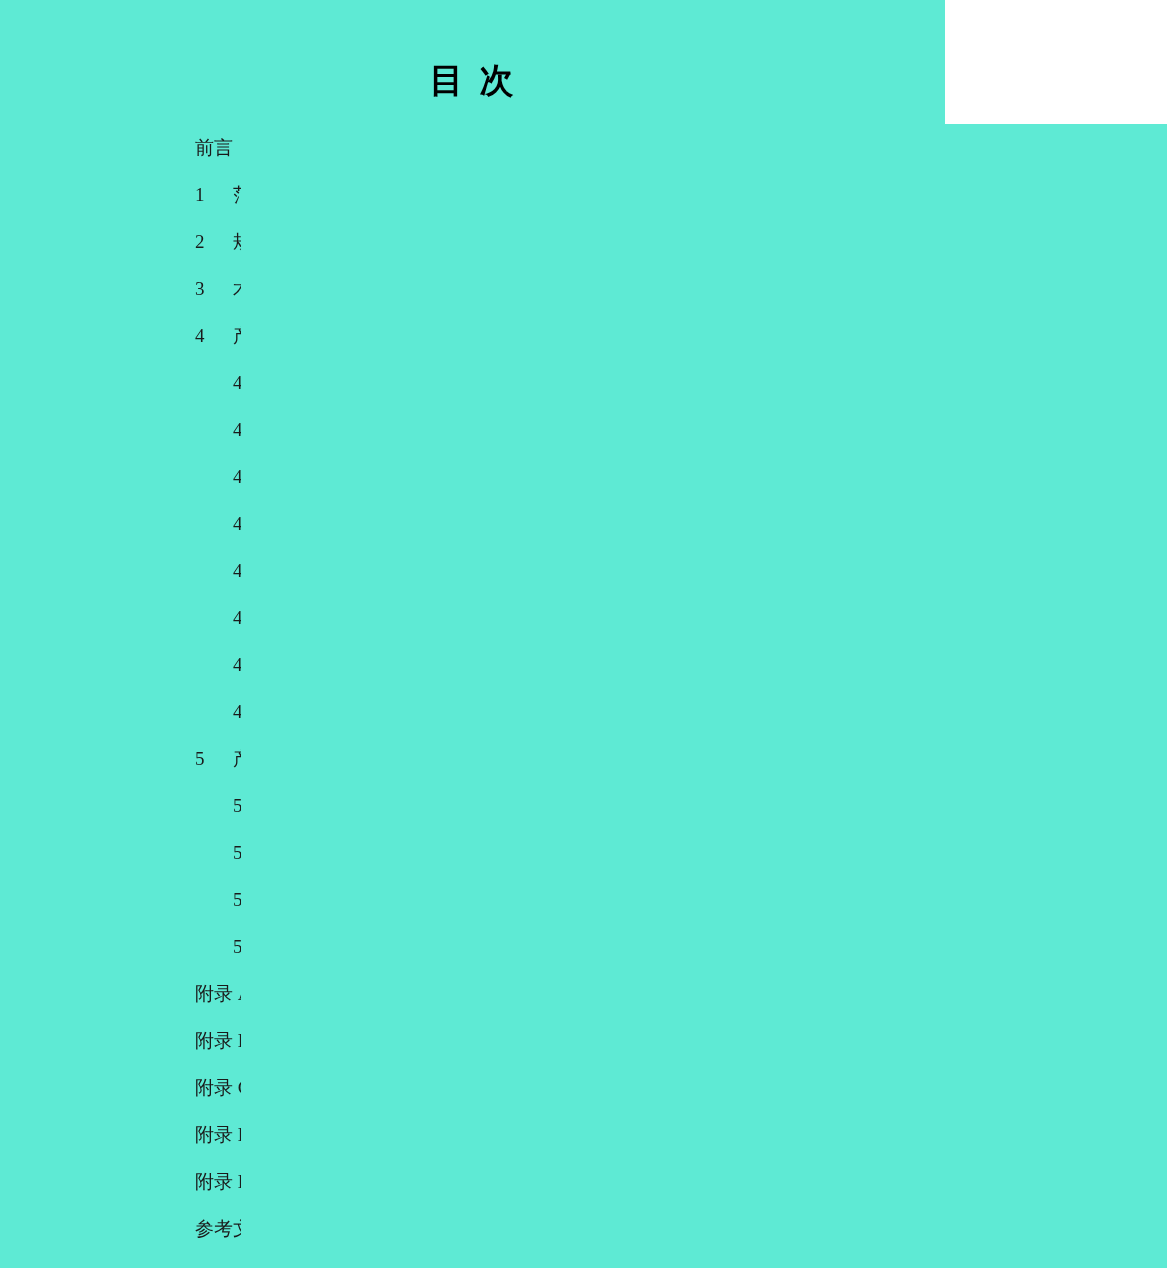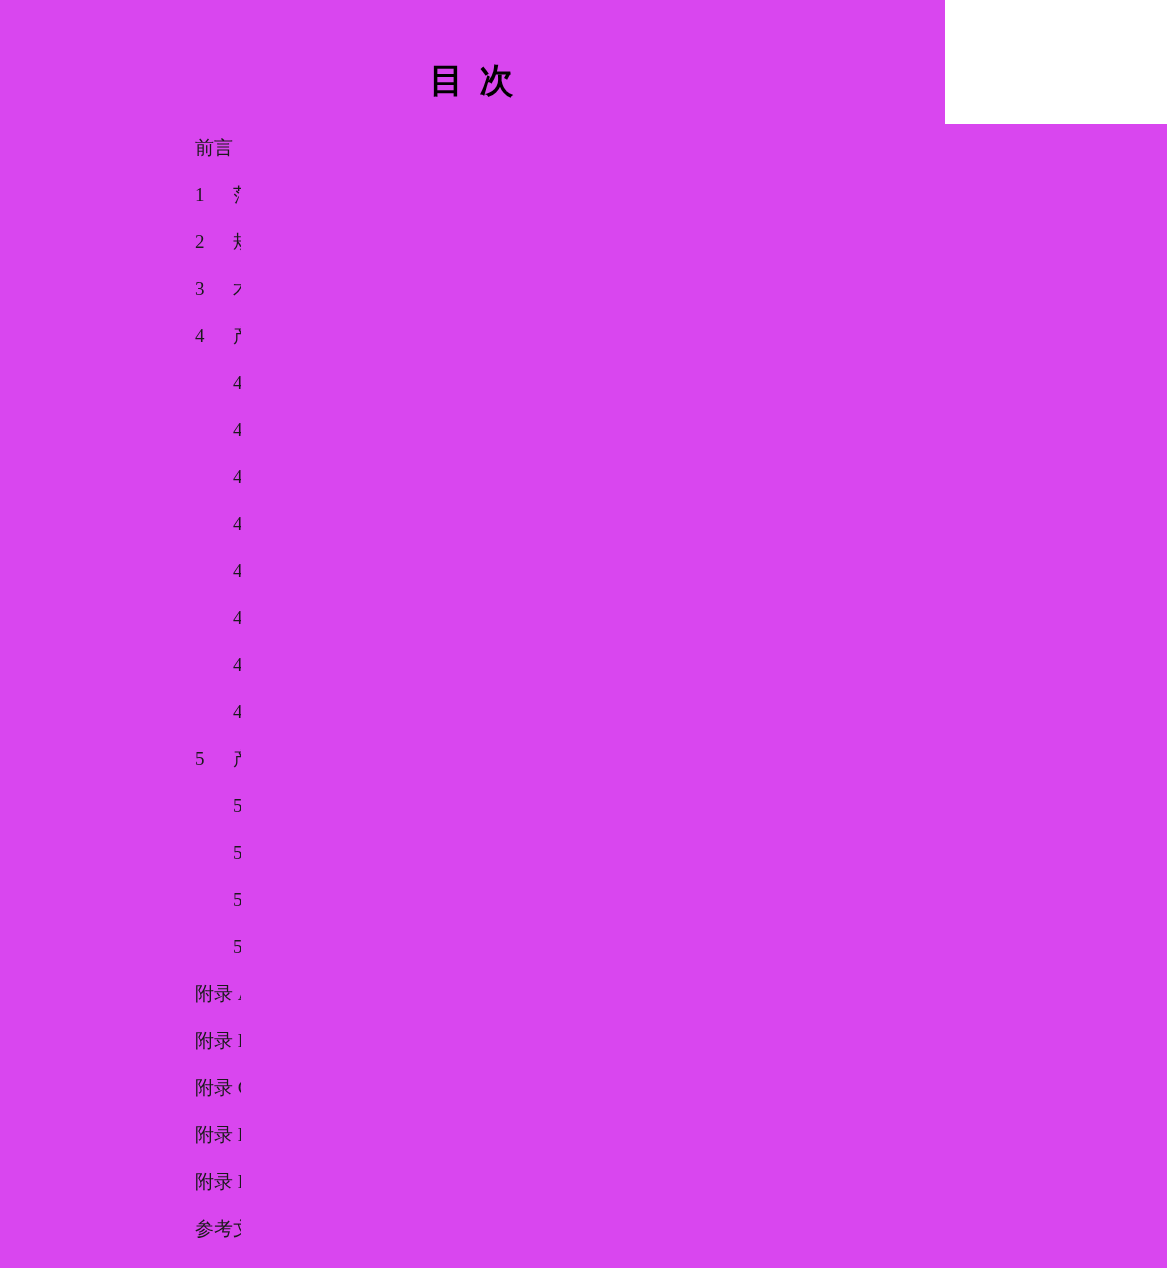--- a/index.html
+++ b/index.html
@@ -11,21 +11,21 @@
     width: 1167px;
     height: 1268px;
     font-family: "Liberation Serif", "DejaVu Serif", serif;
     color: #111111;
     overflow: hidden;
   }
   .page {
     position: relative;
     width: 945px;
     height: 1268px;
-    background: #d946ef;
+    background: #5eead4;
     box-sizing: border-box;
   }
   .doc-title {
     text-align: center;
     font-size: 34px;
     font-weight: bold;
     letter-spacing: 2px;
     padding-top: 58px;
     padding-bottom: 0;
     margin: 0;

